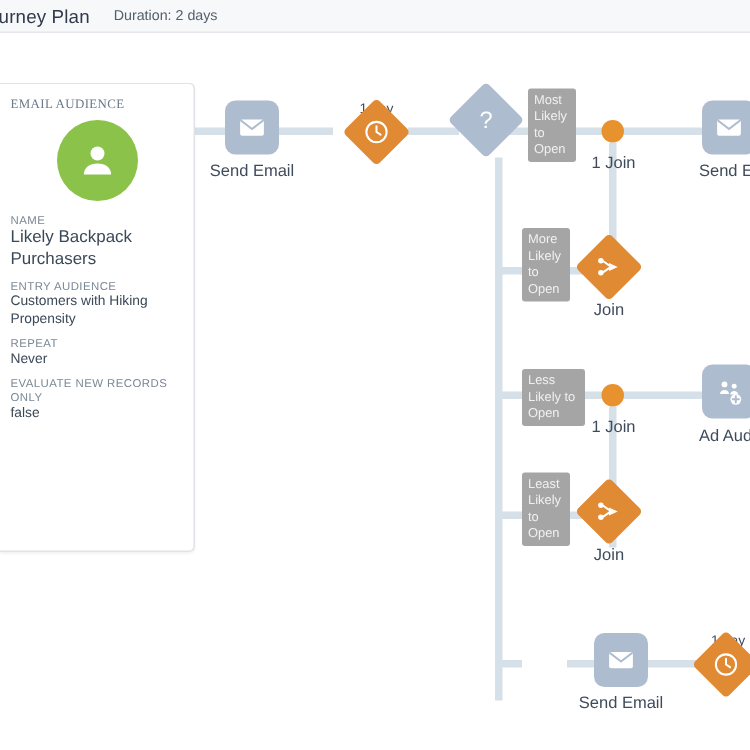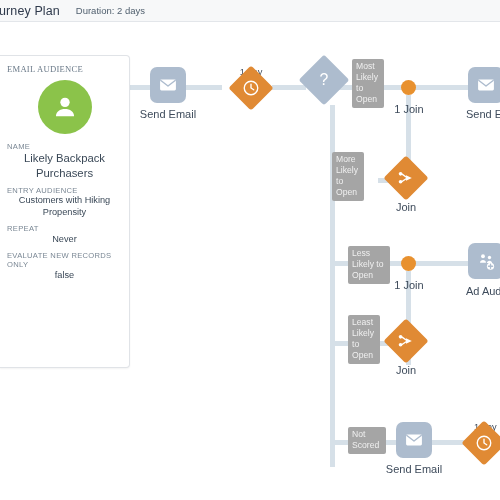--- a/index.html
+++ b/index.html
@@ -43,21 +43,21 @@
   .card-eyebrow{
     font-size:8.6px;color:#6b7a89;letter-spacing:.25px;margin-bottom:6px;font-family:Liberation Serif, serif;
   }
   .avatar{
     width:54px;height:54px;border-radius:50%;background:#8bc34a;
     margin:2px auto 8px auto;display:flex;align-items:center;justify-content:center;
   }
   .avatar svg{display:block;}
   .fld{margin-bottom:5px;}
   .fld-label{font-size:7.6px;color:#7a8794;letter-spacing:.3px;line-height:1.25;}
-  .fld-value{font-size:10.2px;color:#3a4857;line-height:1.28;text-align:center;}
+  .fld-value{font-size:10.2px;color:#3a4857;line-height:1.28;}
   .fld-value.big{font-size:11.3px;line-height:1.3;}
   .fld-value.sm{font-size:9.2px;line-height:1.3;}
 
   
   .node{position:absolute;}
   .sq{
     width:36px;height:36px;border-radius:7px;background:#adbcce;
     display:flex;align-items:center;justify-content:center;
   }
   .dia{
@@ -170,24 +170,23 @@
 
     <div class="node" style="left:306px;top:39px;">
       <div class="dia" style="background:#adbcce;width:36px;height:36px;">
         <svg width="20" height="20" viewBox="0 0 24 24" aria-hidden="true">
           <text x="12" y="18.5" text-anchor="middle" font-family="Liberation Sans, sans-serif" font-size="19" fill="#ffffff">?</text>
         </svg>
       </div>
     </div>
 
     <div class="branch-label" style="left:352px;top:36px;width:32px;">Most Likely to Open</div>
-    <div class="branch-label" style="left:332px;top:129px;width:32px;">More Likely to Open</div>
+    <div class="branch-label" style="left:348px;top:129px;width:32px;">More Likely to Open</div>
     <div class="branch-label" style="left:348px;top:223px;width:42px;">Less Likely to Open</div>
     <div class="branch-label" style="left:348px;top:292px;width:32px;">Least Likely to Open</div>
-    <div class="branch-label" style="left:348px;top:404px;width:38px;">Not Scored</div>
 
     <div class="node" style="left:401px;top:57px;">
       <div class="dot"></div>
     </div>
     <div class="node-label" style="left:383px;top:80px;width:52px;">1 Join</div>
 
     <div class="node" style="left:468px;top:44px;">
       <div class="sq">
         <svg width="20" height="20" viewBox="0 0 24 24" aria-hidden="true">
           <rect x="2.5" y="5.5" width="19" height="13" rx="1.6" fill="#ffffff"></rect>

